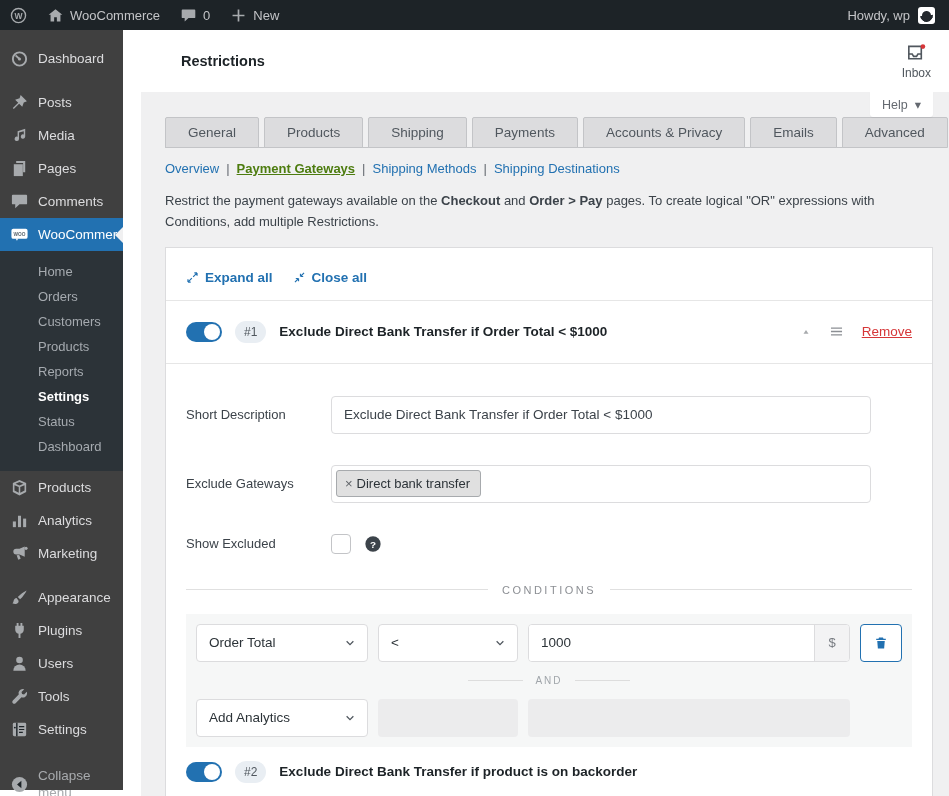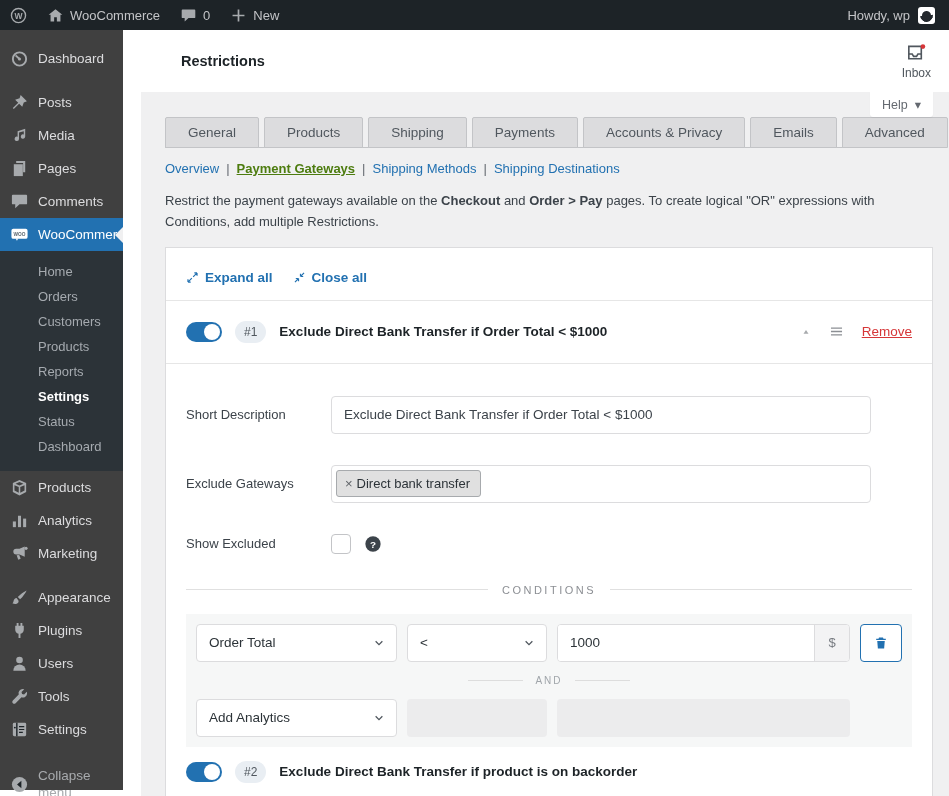--- a/index.html
+++ b/index.html
@@ -74,21 +74,21 @@
   .tag-x{color:#5f6368;cursor:pointer;}
   .checkbox{width:18px;height:18px;border:1px solid #c3c4c7;border-radius:4px;background:#fff;cursor:pointer;flex:none;}
   .helpq{width:18px;height:18px;color:#3c434a;margin-left:13px;}
 
   .cond-head{display:flex;align-items:center;gap:14px;margin-top:30px;color:#8c8f94;font-size:11px;letter-spacing:2.5px;}
   .hline{flex:1;height:1px;background:#e0e0e0;}
   .cond-panel{margin-top:18px;background:#f6f7f7;padding:10px;}
   .cond-row{display:flex;gap:10px;align-items:center;}
   .sel{height:38px;background:#fff;border:1px solid #dcdcde;border-radius:4px;display:flex;align-items:center;justify-content:space-between;padding:0 10px 0 12px;font-size:13.5px;color:#2c3338;cursor:pointer;box-sizing:border-box;}
   .sel .chev{width:14px;height:14px;color:#50575e;flex:none;}
-  .sel-field{width:201px;}
+  .sel-field{width:172px;}
   .sel-op{width:140px;}
   .igroup{flex:1;display:flex;height:38px;border:1px solid #dcdcde;border-radius:4px;overflow:hidden;background:#fff;box-sizing:border-box;}
   .igroup input{flex:1;border:none;outline:none;padding:0 12px;font-size:13.5px;color:#2c3338;font-family:inherit;min-width:0;}
   .isuffix{width:34px;background:#f3f3f4;border-left:1px solid #dcdcde;display:flex;align-items:center;justify-content:center;color:#787c82;font-size:13px;}
   .trash-btn{width:42px;height:38px;border:1.5px solid #2271b1;border-radius:4px;background:#fff;display:flex;align-items:center;justify-content:center;color:#2271b1;cursor:pointer;box-sizing:border-box;flex:none;}
   .trash-btn .icn{width:16px;height:16px;}
   .and-row{display:flex;align-items:center;justify-content:center;gap:12px;margin:13px 0;color:#a0a5aa;font-size:10px;letter-spacing:2px;}
   .and-line{width:55px;height:1px;background:#ddd;}
   .ghost{height:38px;border-radius:4px;background:#ececed;}
   .ghost1{width:140px;}

